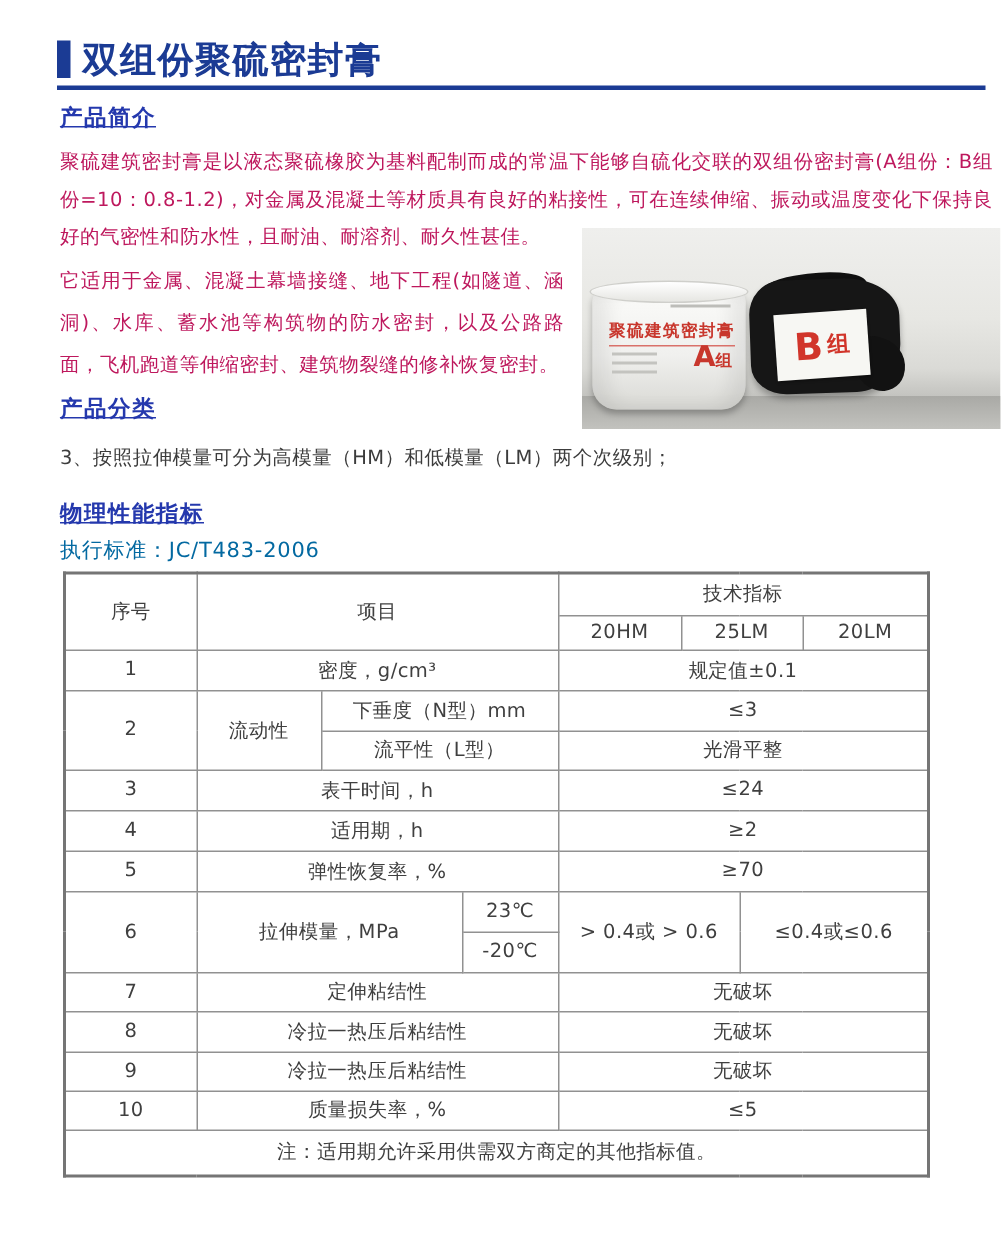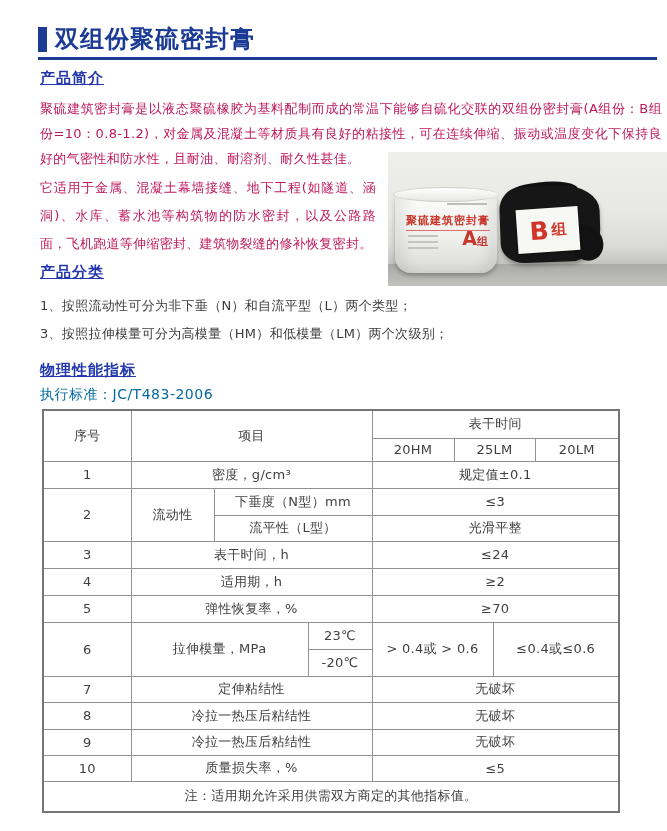--- a/index.html
+++ b/index.html
@@ -1,21 +1,21 @@
 <!DOCTYPE html>
 <html><head>
 <meta charset="utf-8">
 <style>
   html,body{margin:0;padding:0;background:#ffffff;}
   .page{position:relative;width:667px;height:831px;background:#ffffff;overflow:hidden;
         font-family:"DejaVu Sans","Liberation Sans",sans-serif;color:#3c3c3c;}
 
   
   .title-block{display:flex;align-items:flex-start;margin:27px 10px 0 38px;width:619px;
-               border-bottom:3px solid #1b3b94;padding-bottom:3px;font-family:Liberation Mono, monospace;}
+               border-bottom:3px solid #1b3b94;padding-bottom:3px;}
   .title-accent{width:9px;height:25px;background:#1b3b94;margin-right:8px;flex:0 0 auto;}
   .page-title{font-size:24px;font-weight:bold;color:#1b3b94;letter-spacing:1px;line-height:27px;white-space:nowrap;}
 
   
   .sec-heading{display:inline-block;margin-left:40px;color:#2438ad;font-size:15px;font-weight:bold;
                text-decoration:underline;letter-spacing:1px;cursor:pointer;}
   .h-intro{margin-top:9px;}
   .h-class{margin-top:5px;}
   .h-phys{margin-top:13px;}
 
@@ -110,21 +110,20 @@
         <span class="b-big">B</span>
           <span class="b-small">组</span>
       </div>
     </div>
   </div>
 
   <div>
     <span class="sec-heading h-class">产品分类</span>
   </div>
   <div class="cls-list">
-    <div>1、按照流动性可分为非下垂（N）和自流平型（L）两个类型；</div>
     <div>3、按照拉伸模量可分为高模量（HM）和低模量（LM）两个次级别；</div>
   </div>
 
   <div>
     <span class="sec-heading h-phys">物理性能指标</span>
   </div>
   <div class="standard">执行标准：JC/T483-2006</div>
 
   <table class="spec">
     <colgroup>
@@ -134,21 +133,21 @@
         <col style="width:64px">
       <col style="width:82px">
         <col style="width:39px">
         <col style="width:42px">
         <col style="width:84px">
     </colgroup>
     <tbody>
       <tr class="rh28">
         <td rowspan="2">序号</td>
         <td rowspan="2" colspan="3">项目</td>
-        <td colspan="4">表干时间</td>
+        <td colspan="4">技术指标</td>
       </tr>
       <tr class="rh24">
         <td>20HM</td>
         <td colspan="2">25LM</td>
         <td>20LM</td>
       </tr>
 
       <tr class="rh27">
         <td>1</td>
         <td colspan="3">密度，g/cm³</td>

